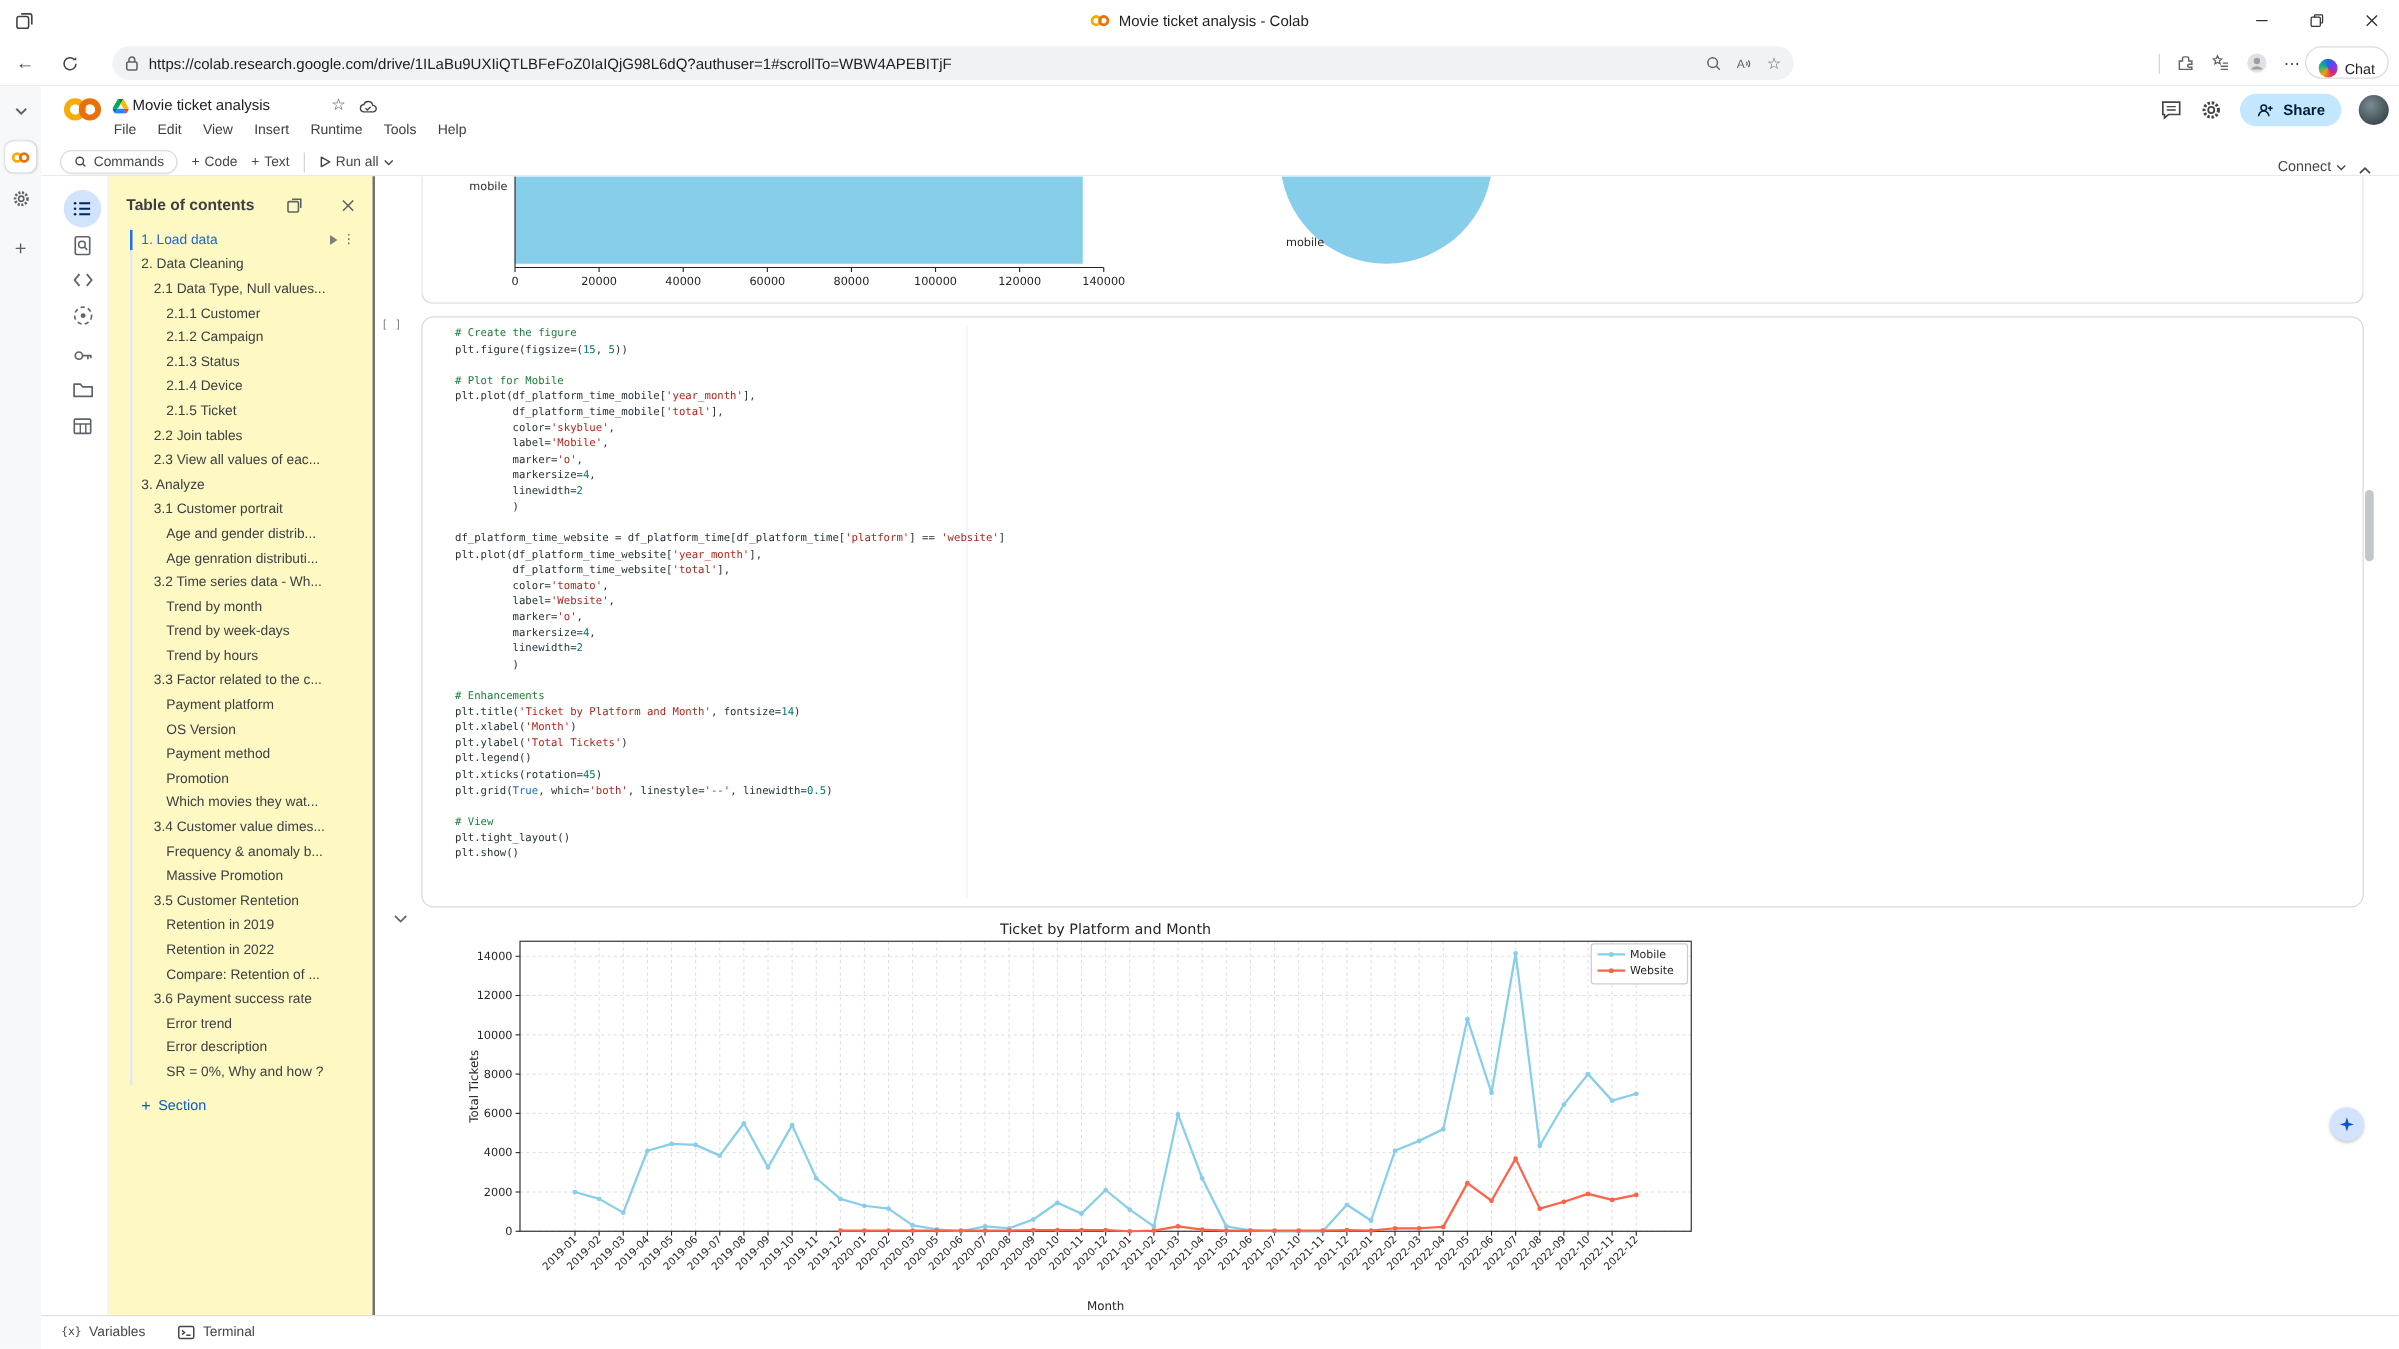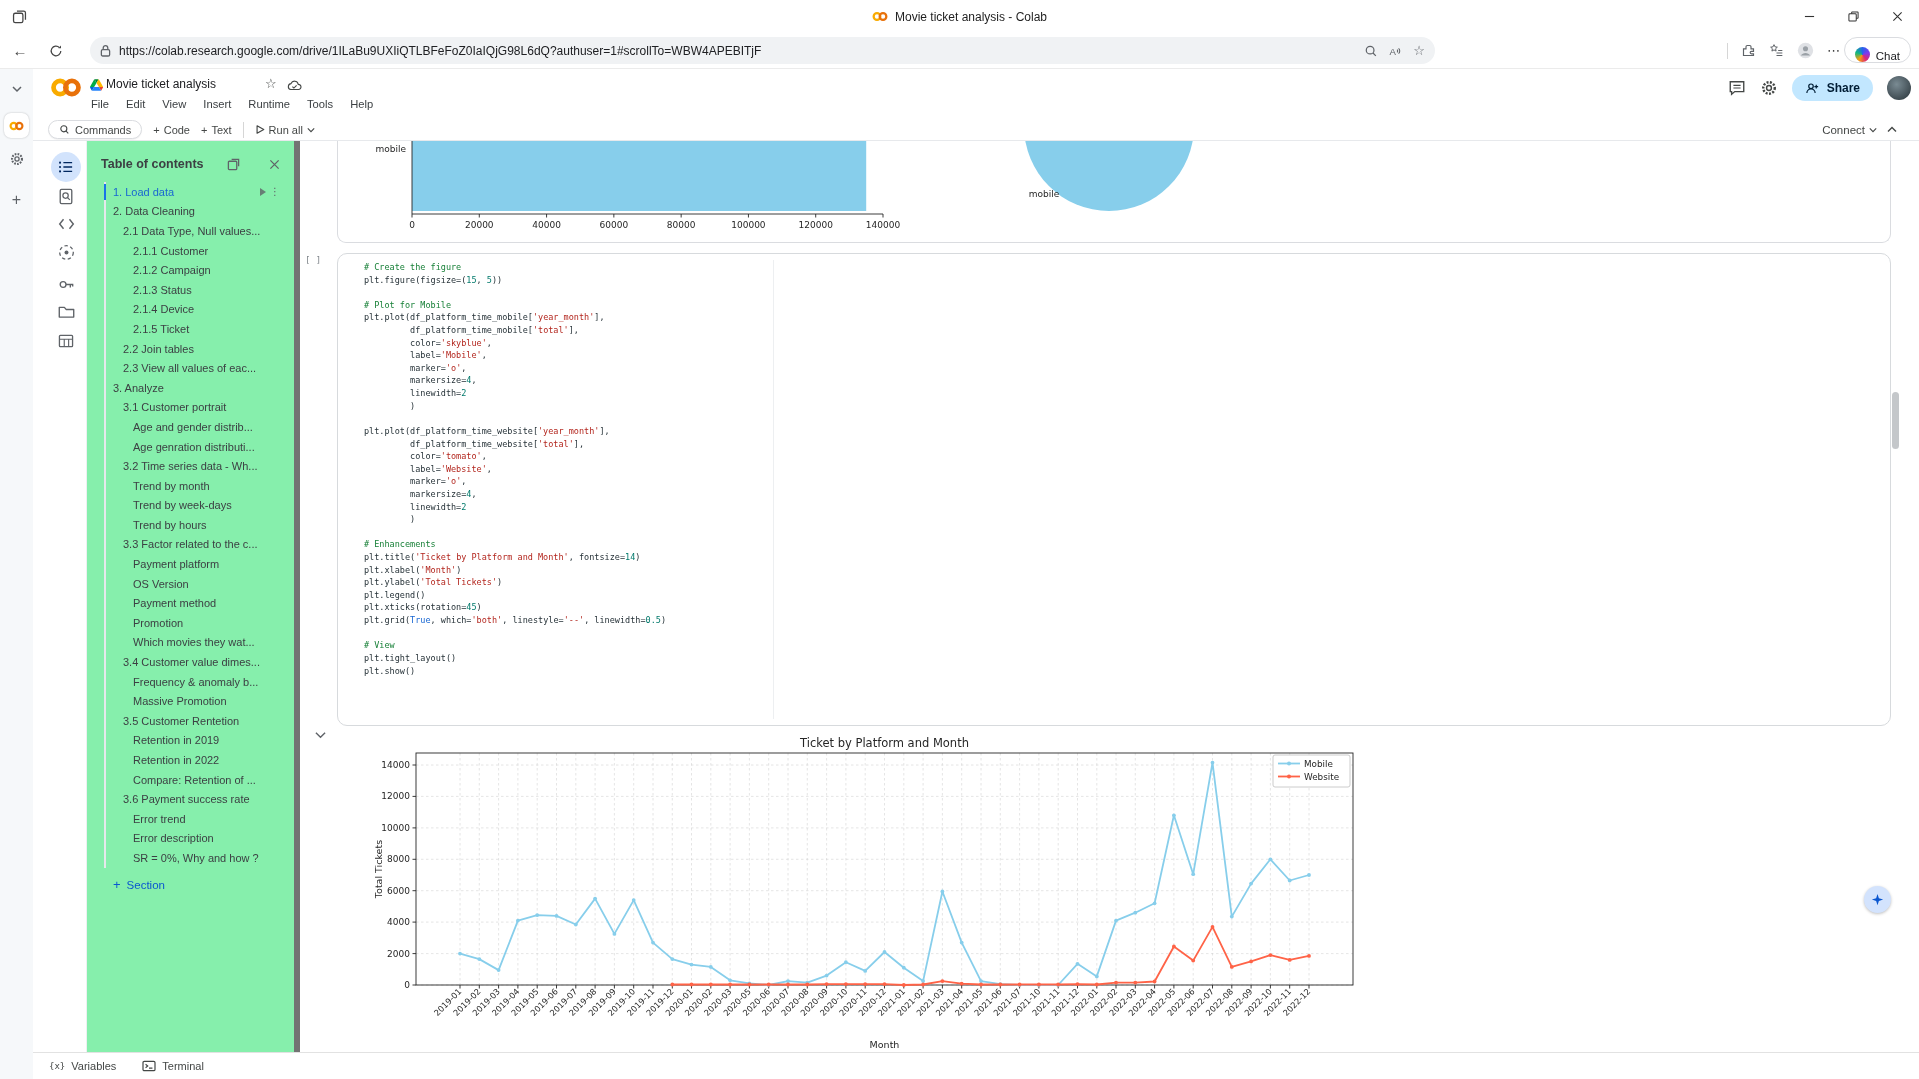--- a/index.html
+++ b/index.html
@@ -36,29 +36,29 @@
 .avatar{width:24px;height:24px;border-radius:50%;background:radial-gradient(circle at 40% 35%,#7a8b93,#273238);cursor:pointer}
 .menubar{position:absolute;left:58px;top:29px;display:flex;gap:17px}
 .menubar span{font-size:11.2px;color:#3c4043;cursor:pointer}
 
 .toolbar{position:absolute;left:33px;top:119px;right:0;height:22px;background:#fff;border-bottom:1px solid #e7e9ec}
 .tool-left{position:absolute;left:15px;top:0;height:21px;display:flex;align-items:center;gap:11px}
 .cmd-pill{height:19px;border:1px solid #dadce0;background:#fff;border-radius:10px;display:flex;align-items:center;gap:5px;padding:0 10px;cursor:pointer;box-shadow:0 1px 1px rgba(0,0,0,.05)}
 .tbtn{display:flex;align-items:center;gap:4px;cursor:pointer}
 .tbtn span{font-size:11px;color:#444746}
 .plus{font-size:13px;color:#444746}
-.tool-right{position:absolute;right:22px;top:0;height:21px;display:flex;align-items:center;gap:10px}
+.tool-right{position:absolute;right:22px;top:0;height:21px;display:flex;align-items:flex-end;gap:10px}
 .connect{display:flex;align-items:center;gap:4px;cursor:pointer}
 .connect span{font-size:11.5px;color:#444746}
 
 .rail{position:absolute;left:33px;top:141px;width:53px;bottom:27px;background:#fff}
 .rail .it{position:absolute;left:20px;width:26px;height:26px;display:flex;align-items:center;justify-content:center;cursor:pointer}
 .rail .active-circle{position:absolute;left:18px;top:11px;width:30px;height:30px;border-radius:50%;background:#d2e3fc;display:flex;align-items:center;justify-content:center;cursor:pointer}
 
-.toc{position:absolute;left:86px;top:141px;width:214px;bottom:27px;background:#86efac;border-right:6px solid #737373;border-left:1px solid #eef0f2;overflow:hidden}
+.toc{position:absolute;left:86px;top:141px;width:214px;bottom:27px;background:#fef9c3;border-right:2px solid #737373;border-left:1px solid #eef0f2;overflow:hidden}
 .toc-header{position:absolute;left:14px;top:13px;right:10px;display:flex;align-items:center}
 .toc-header .ttl{font-size:12.5px;color:#3c4043;font-weight:bold}
 .toc-hic{margin-left:auto;width:20px;height:20px;display:flex;align-items:center;justify-content:center;cursor:pointer}
 .toc-rule{position:absolute;left:17px;top:41px;width:2px;height:686px;background:#e5e8eb}
 .toc-rule-active{position:absolute;left:17px;top:43px;width:2px;height:16px;background:#1a73e8}
 .toc-items{position:absolute;left:0;top:41px;right:0}
 .toc-item{display:flex;align-items:center;height:19.6px;font-size:11px;color:#3c4043;cursor:pointer;white-space:nowrap}
 .toc-item.lvl1{padding-left:26px}.toc-item.lvl2{padding-left:36px}.toc-item.lvl3{padding-left:46px}
 .toc-item.active{color:#1967d2}
 .toc-run{margin-left:auto;margin-right:4px;width:0;height:0;border-left:6px solid #5f6368;border-top:4px solid transparent;border-bottom:4px solid transparent;opacity:.8}
@@ -528,20 +528,21 @@
         <div class="code-line"><span class="tk-c"># Plot for Mobile</span></div>
         <div class="code-line">plt.plot(df_platform_time_mobile[<span class="tk-s">'year_month'</span>],</div>
         <div class="code-line">         df_platform_time_mobile[<span class="tk-s">'total'</span>],</div>
         <div class="code-line">         color=<span class="tk-s">'skyblue'</span>,</div>
         <div class="code-line">         label=<span class="tk-s">'Mobile'</span>,</div>
         <div class="code-line">         marker=<span class="tk-s">'o'</span>,</div>
         <div class="code-line">         markersize=<span class="tk-n">4</span>,</div>
         <div class="code-line">         linewidth=<span class="tk-n">2</span></div>
         <div class="code-line">         )</div>
         <div class="code-line">&nbsp;</div>
+        <div class="code-line">df_platform_time_website = df_platform_time[df_platform_time[<span class="tk-s">'platform'</span>] == <span class="tk-s">'website'</span>]</div>
         <div class="code-line">plt.plot(df_platform_time_website[<span class="tk-s">'year_month'</span>],</div>
         <div class="code-line">         df_platform_time_website[<span class="tk-s">'total'</span>],</div>
         <div class="code-line">         color=<span class="tk-s">'tomato'</span>,</div>
         <div class="code-line">         label=<span class="tk-s">'Website'</span>,</div>
         <div class="code-line">         marker=<span class="tk-s">'o'</span>,</div>
         <div class="code-line">         markersize=<span class="tk-n">4</span>,</div>
         <div class="code-line">         linewidth=<span class="tk-n">2</span></div>
         <div class="code-line">         )</div>
         <div class="code-line">&nbsp;</div>
         <div class="code-line"><span class="tk-c"># Enhancements</span></div>

